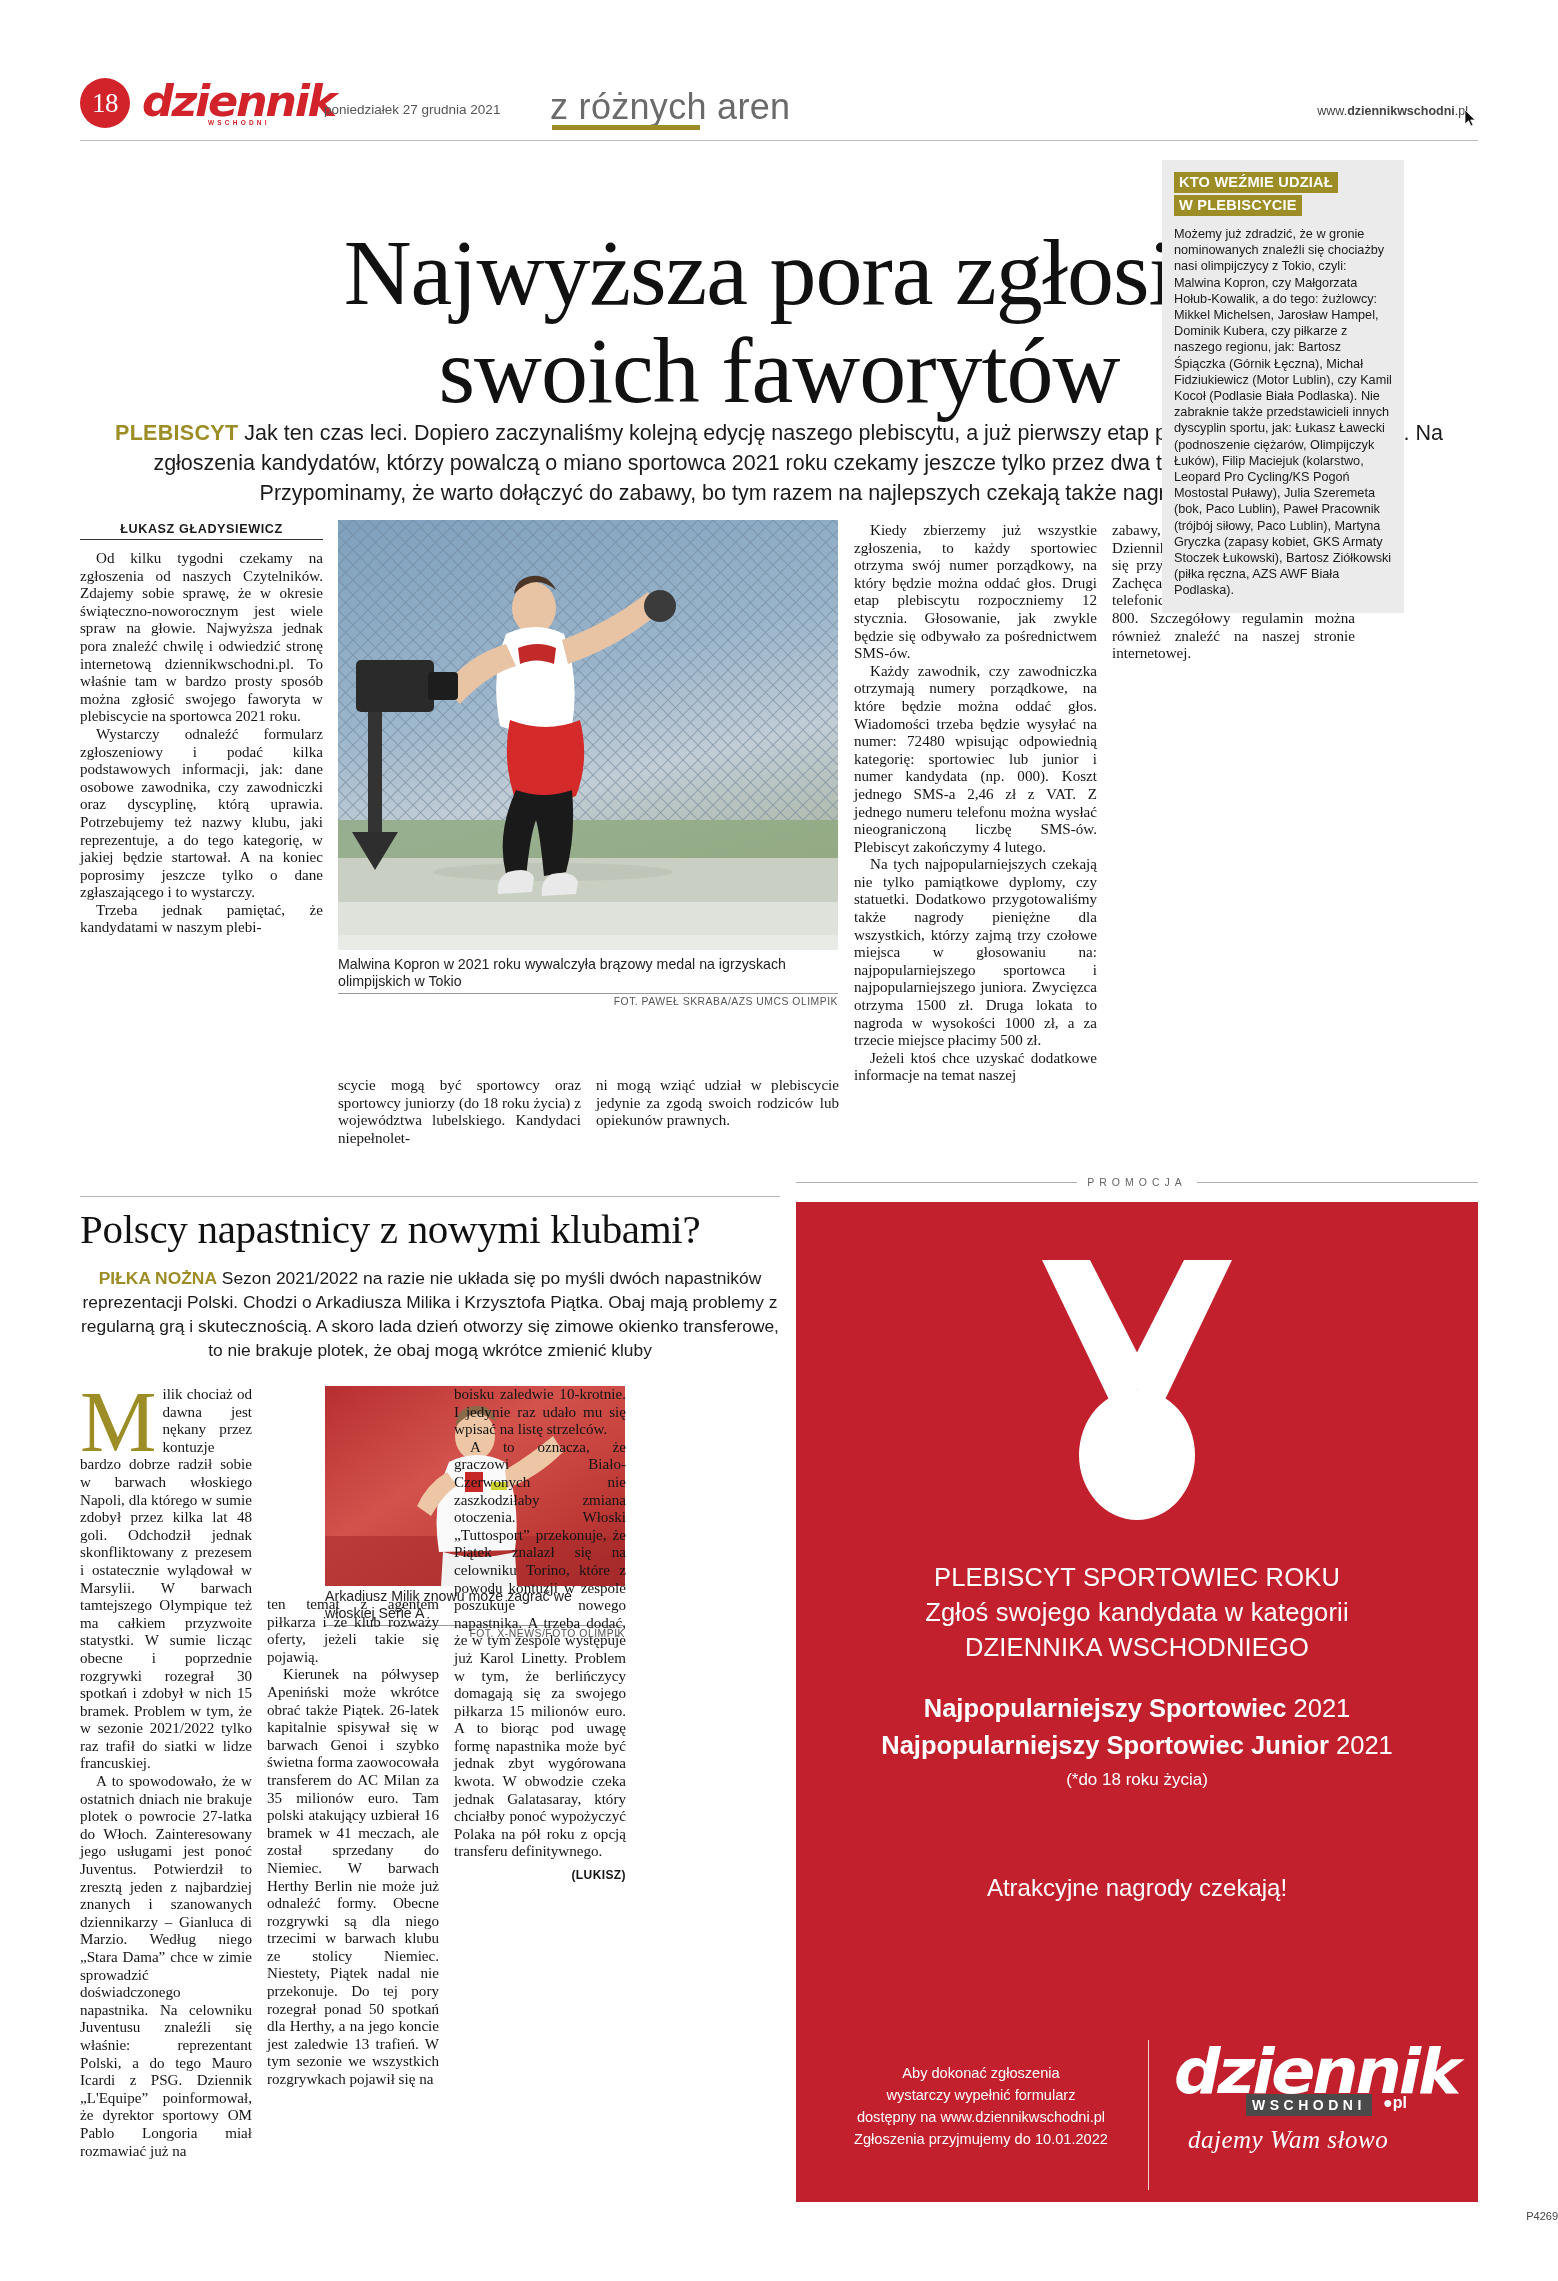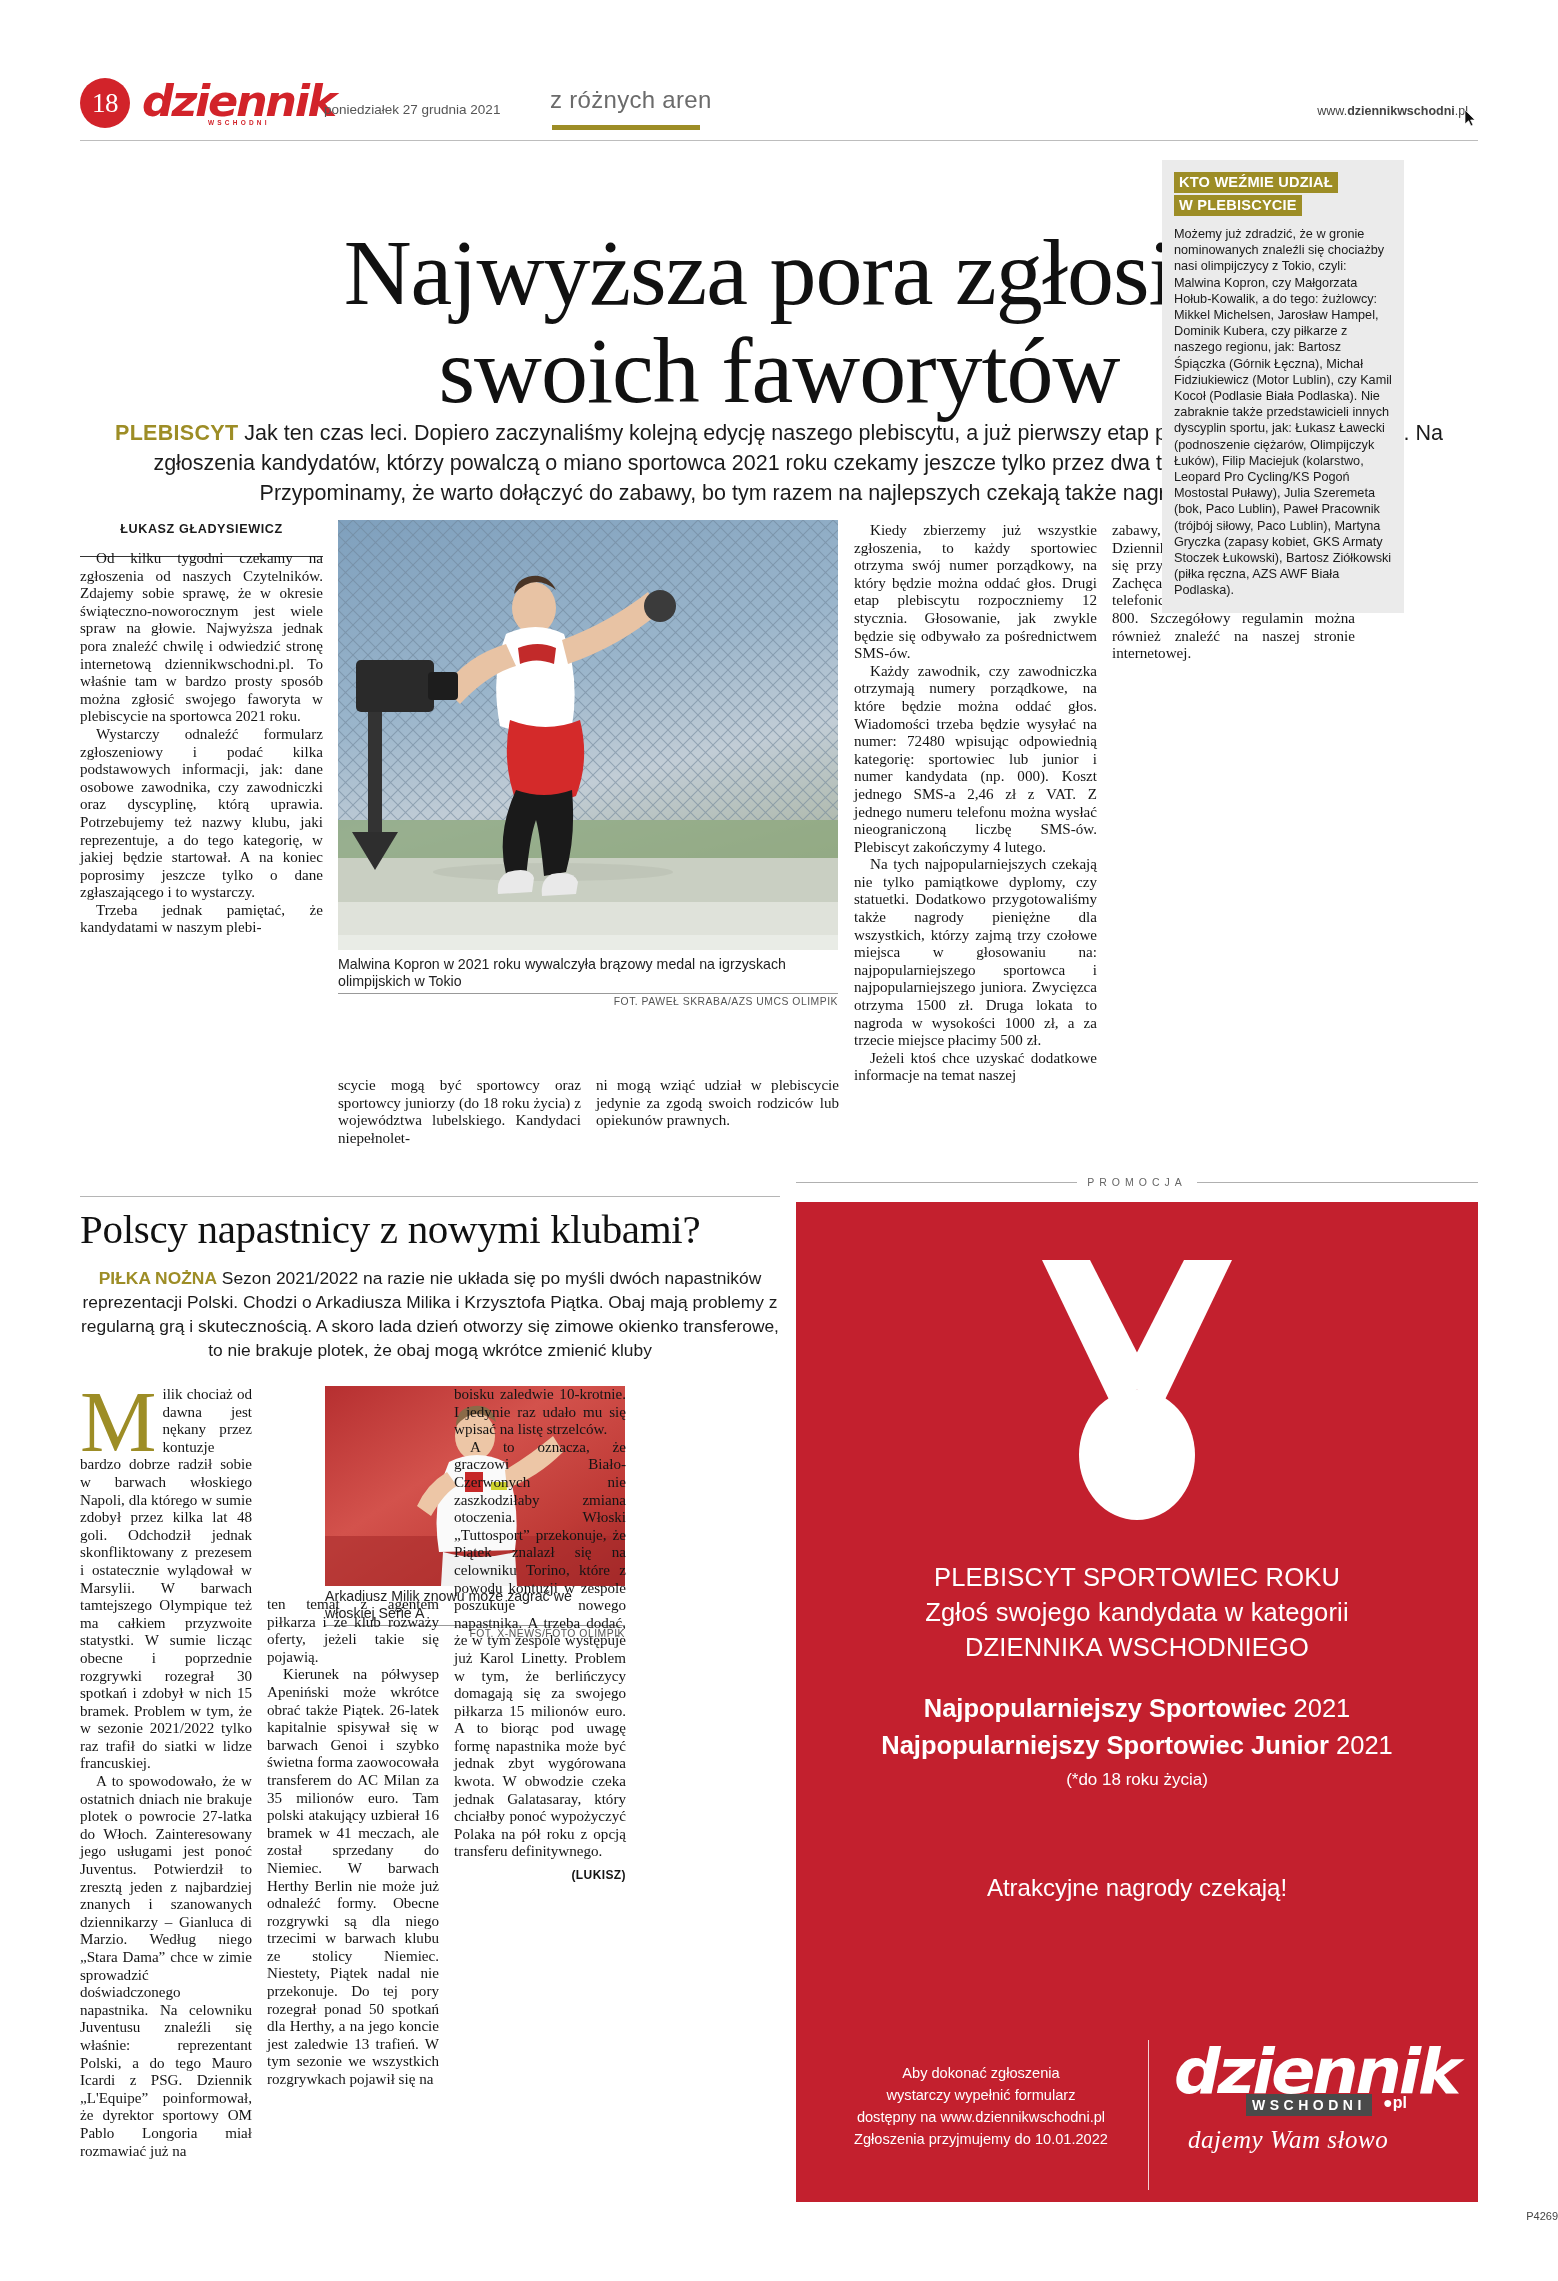--- a/index.html
+++ b/index.html
@@ -41,21 +41,21 @@
     font-size:6.5px; letter-spacing:3.2px; color:#d2232a; font-weight:bold;
   }
   .masthead-date {
     position:absolute; left:244px; top:24px;
     font-family:"Liberation Sans", sans-serif;
     font-size:13.5px; color:#555;
   }
   .section-title {
     position:absolute; left:470px; top:8px;
     font-family:"Liberation Sans", sans-serif;
-    font-size:24px; color:#6b6b6b; font-weight:300;
+    font-size:36px; color:#6b6b6b; font-weight:300;
     letter-spacing:0.3px;
   }
   .section-rule {
     position:absolute; left:472px; top:47px; width:148px; height:5px;
     background:#9d8d26;
   }
   .masthead-url {
     position:absolute; right:10px; top:26px;
     font-family:"Liberation Sans", sans-serif;
     font-size:12.5px; color:#444;
@@ -98,21 +98,21 @@
          font-size:15.1px; line-height:17.6px; text-align:justify; color:#141414; }
   .col p { margin:0; text-indent:16px; }
   .col p.noind { text-indent:0; }
 
   .byline {
     position:absolute; left:0; top:0; width:243px;
     text-align:center;
     font-family:"Liberation Sans", sans-serif;
     font-size:12.6px; letter-spacing:0.6px; font-weight:600; color:#1a1a1a;
     border-bottom:1px solid #333;
-    padding-bottom:20px;
+    padding-bottom:3px;
   }
 
   .c1 { left:0; top:28px; width:243px; }
   .c2a { left:258px; top:230px; width:118px; }
   .c2b { left:258px; top:555px; width:243px; }
   .c3 { left:516px; top:555px; width:243px; }
   .c5 { left:774px; top:0px; width:243px; }
   .c6 { left:1032px; top:0px; width:243px; }
 
   

